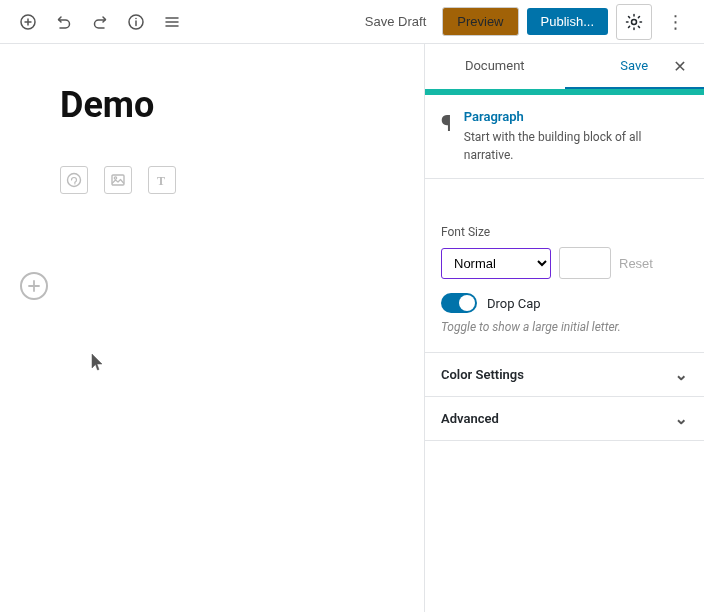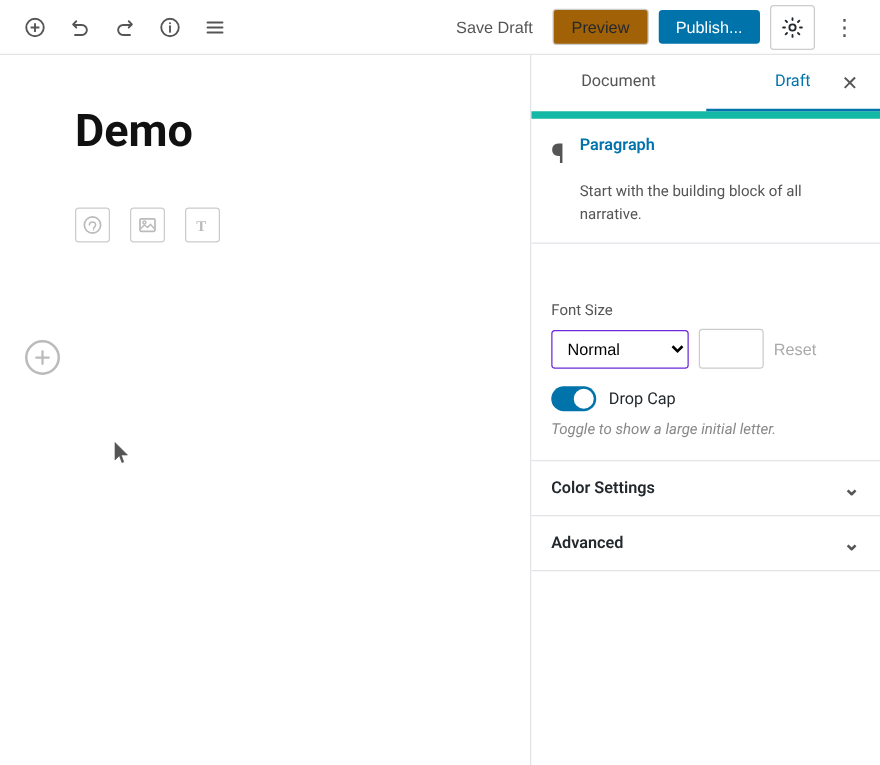--- a/index.html
+++ b/index.html
@@ -215,21 +215,21 @@
     }
     .block-icon {
       font-size: 22px;
       color: #555;
       margin-top: 2px;
     }
     .block-name {
       font-weight: 600;
       font-size: 13px;
       color: #0073aa;
-      margin-bottom: 20px;
+      margin-bottom: 4px;
     }
     .block-desc {
       font-size: 12px;
       color: #555;
       line-height: 1.5;
     }
 
     
     .panel {
       border-bottom: 1px solid #e2e4e7;
@@ -419,21 +419,21 @@
       <svg width="16" height="20" viewBox="0 0 16 20" fill="none">
         <path d="M2 2L2 16L5.5 12.5L7.5 18L9 17.5L7 12L12 12Z" fill="#555" stroke="#555" stroke-width="0.5"></path>
       </svg>
     </div>
   </div>
 
   <div class="sidebar">
 
     <div class="sidebar-tabs">
       <div class="sidebar-tab">Document</div>
-      <div class="sidebar-tab active">Draft</div>
+      <div class="sidebar-tab active">Save</div>
       <div class="sidebar-close">✕</div>
     </div>
 
     <div class="block-info">
       <div class="block-icon">¶</div>
       <div>
         <div class="block-name">Paragraph</div>
         <div class="block-desc">Start with the building block of all narrative.</div>
       </div>
     </div>

